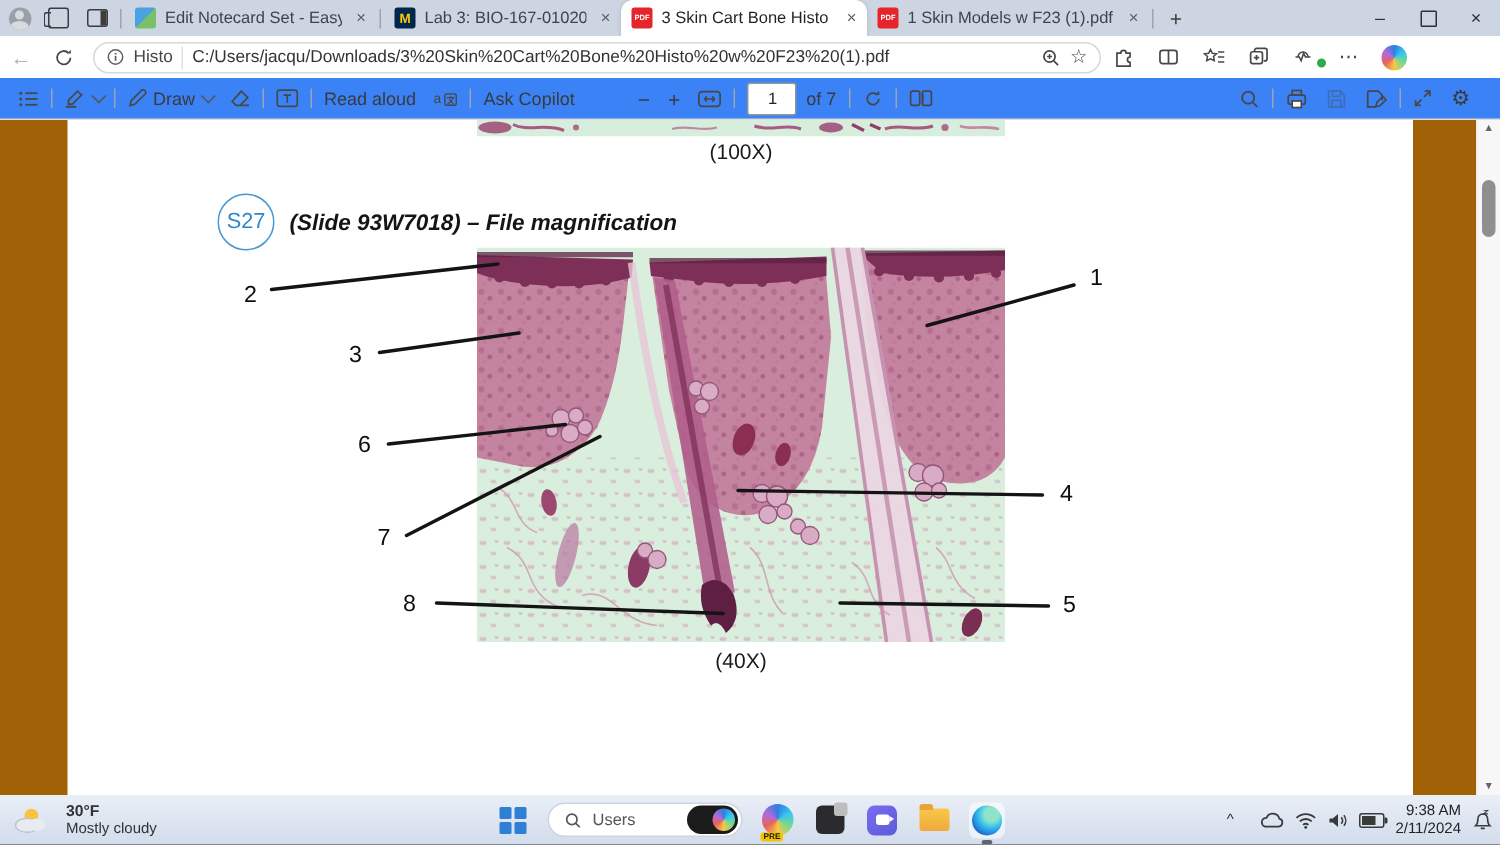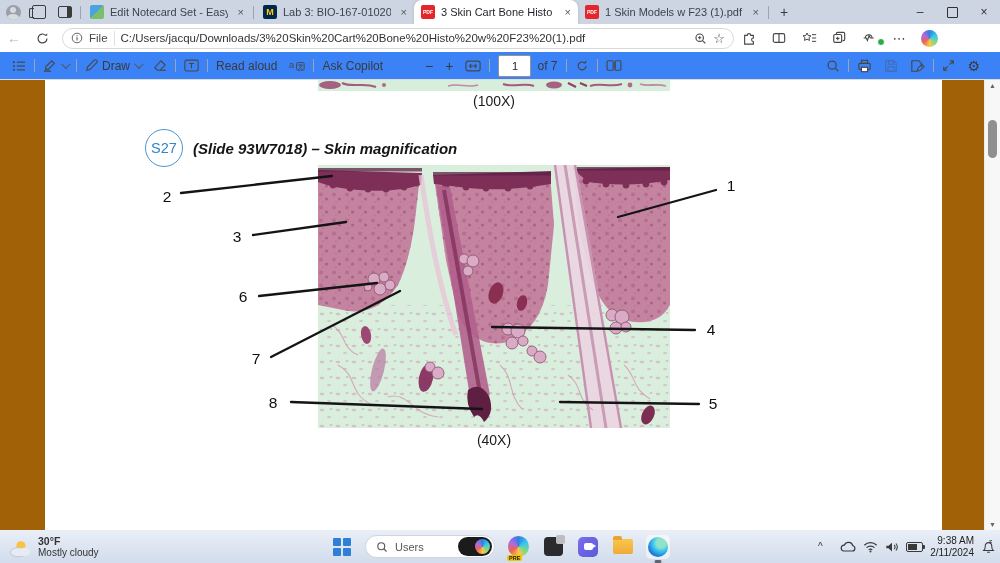--- a/index.html
+++ b/index.html
@@ -66,21 +66,21 @@
   .sliver{position:absolute;left:273px;top:0;width:352px;height:11px;}
   .figlabel{position:absolute;transform:translate(-50%,-50%);font-size:15.5px;color:#0e0e0e;}
   .pointers{position:absolute;left:0;top:0;width:897px;height:450px;pointer-events:none;}
   .scrolltrack{position:absolute;right:0;top:0;width:15px;height:450px;background:#f7f7f7;border-left:1px solid #ececec;}
   .thumb{position:absolute;left:3px;top:40px;width:9px;height:38px;border-radius:5px;background:#8f8f8f;}
   .scar{position:absolute;left:0;width:15px;text-align:center;font-size:7px;color:#666;}
 
   
   .taskbar{position:absolute;bottom:0;left:0;right:0;height:33px;
     background:linear-gradient(#eaeff7,#d2dcec);display:flex;align-items:center;}
-  .weather{position:absolute;left:8px;display:flex;align-items:flex-end;gap:6px;}
+  .weather{position:absolute;left:8px;display:flex;align-items:center;gap:12px;}
   .wtxt{font-size:10px;color:#333;line-height:12px;}
   .wtemp{font-weight:bold;font-size:10.5px;}
   .centergrp{position:absolute;left:330px;display:flex;align-items:center;gap:11px;height:33px;}
   .startbtn{width:18px;height:18px;display:grid;grid-template-columns:8px 8px;grid-template-rows:8px 8px;gap:2px;}
   .startbtn i{background:#2f7fd6;border-radius:1px;}
   .searchpill{width:130px;height:23px;background:#fff;border:1px solid #cfd4dd;border-radius:12px;
     display:flex;align-items:center;padding:0 2px 0 10px;box-sizing:border-box;gap:7px;font-size:11px;color:#555;}
   .sp-orb{margin-left:auto;width:34px;height:19px;border-radius:10px;background:#1b1b1b;display:flex;align-items:center;justify-content:flex-end;padding-right:2px;box-sizing:border-box;}
   .sp-orb b{width:15px;height:15px;border-radius:50%;background:conic-gradient(#2f7fe0,#38c5f0,#7bd88a,#f7c948,#e8635a,#b06ae0,#2f7fe0);}
   .tkic{width:24px;height:24px;display:flex;align-items:center;justify-content:center;position:relative;}
@@ -161,21 +161,21 @@
           <path d="M13.5 8a5.5 5.5 0 1 1-1.6-3.9" fill="none" stroke="#474747" stroke-width="1.5"></path>
           <path d="M13.8 1.5v3h-3z" fill="#474747"></path>
         </svg>
     </div>
     <div class="pill">
       <svg width="12" height="12" viewBox="0 0 16 16">
           <circle cx="8" cy="8" r="6.4" fill="none" stroke="#5f5f5f" stroke-width="1.3"></circle>
           <rect x="7.3" y="7" width="1.5" height="4.4" fill="#5f5f5f"></rect>
           <rect x="7.3" y="4.3" width="1.5" height="1.5" fill="#5f5f5f"></rect>
         </svg>
-      <span>File</span>
+      <span>Histo</span>
       <span class="thindiv"></span>
       <span class="url">C:/Users/jacqu/Downloads/3%20Skin%20Cart%20Bone%20Histo%20w%20F23%20(1).pdf</span>
       <svg width="13" height="13" viewBox="0 0 16 16">
           <circle cx="7" cy="7" r="4.6" fill="none" stroke="#474747" stroke-width="1.4"></circle>
           <line x1="10.5" y1="10.5" x2="14" y2="14" stroke="#474747" stroke-width="1.4"></line>
           <line x1="5" y1="7" x2="9" y2="7" stroke="#474747" stroke-width="1.2"></line>
           <line x1="7" y1="5" x2="7" y2="9" stroke="#474747" stroke-width="1.2"></line>
         </svg>
       <span style="font-size:13px">☆</span>
     </div>
@@ -356,21 +356,21 @@
         <path d="M185,4 C196,8 206,2 216,6" stroke="#a85a84" stroke-width="2" fill="none"></path>
         <ellipse cx="236" cy="5" rx="8" ry="3.4" fill="#9c4871" opacity=".85"></ellipse>
         <path d="M250,3 l8,4 m4,-4 l7,3" stroke="#8f3f6b" stroke-width="2.2" fill="none"></path>
         <path d="M272,6 C282,2 292,8 304,4" stroke="#a85a84" stroke-width="2" fill="none"></path>
         <circle cx="312" cy="5" r="2.4" fill="#b4688e"></circle>
         <path d="M322,4 C330,7 338,3 348,6" stroke="#c387a7" stroke-width="1.8" fill="none"></path>
       </svg>
       <div class="cap" style="top:13px">(100X)</div>
 
       <div class="s27">S27</div>
-      <div class="heading">(Slide 93W7018) – Skin magnification</div>
+      <div class="heading">(Slide 93W7018) – File magnification</div>
 
       <div class="figwrap">
         <svg width="352" height="263" viewBox="0 0 352 263">
           <defs>
             <pattern id="tx" width="13" height="13" patternUnits="userSpaceOnUse">
               <circle cx="3" cy="3.5" r="2" fill="#a85a84" fill-opacity=".55"></circle>
               <circle cx="8.5" cy="8" r="1.6" fill="#8f3f6b" fill-opacity=".5"></circle>
               <circle cx="11" cy="2.5" r="1.1" fill="#c387a7" fill-opacity=".6"></circle>
               <circle cx="5" cy="11" r="1.3" fill="#b86f96" fill-opacity=".5"></circle>
             </pattern>

